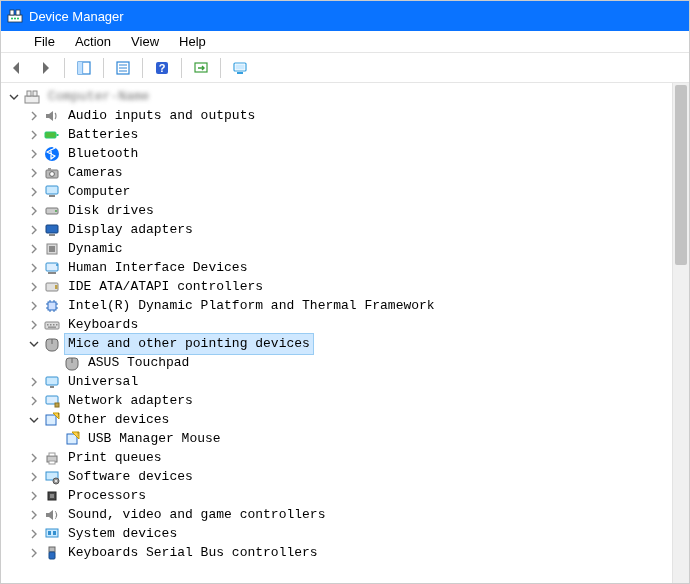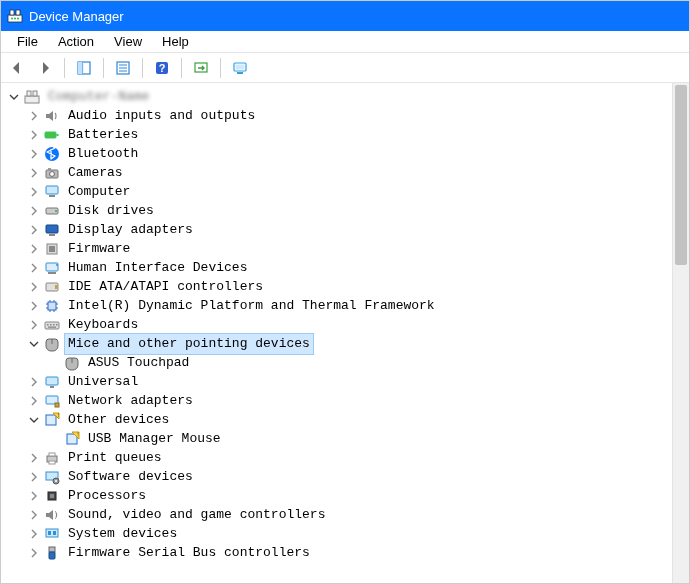--- a/index.html
+++ b/index.html
@@ -24,21 +24,21 @@
   }
   .titlebar-icon {
     width: 16px; height: 16px;
     margin-right: 6px;
     display: inline-flex; align-items:center; justify-content:center;
   }
   .menubar {
     height: 22px;
     display: flex;
     align-items: center;
-    padding: 0 6px;
+    padding: 0 23px;
     gap: 0;
     border-bottom: 1px solid #e5e5e5;
     background:#fff;
   }
   .menu-item {
     padding: 2px 10px;
     cursor: default;
   }
   .toolbar {
     height: 30px;
@@ -313,21 +313,21 @@
             <svg class="chev" viewBox="0 0 10 10">
               <path d="M3 1 L7 5 L3 9" fill="none" stroke="#888" stroke-width="1.4"></path>
             </svg>
           </span>
           <span class="nicon">
             <svg viewBox="0 0 16 16">
               <rect x="3" y="3" width="10" height="10" fill="#dadada" stroke="#888"></rect>
               <rect x="5" y="5" width="6" height="6" fill="#888"></rect>
             </svg>
           </span>
-          <span class="label">Firmware</span>
+          <span class="label">Dynamic</span>
         </div>
         <div class="row">
           <span class="indent" style="width:20px"></span>
           <span class="exp">
             <svg class="chev" viewBox="0 0 10 10">
               <path d="M3 1 L7 5 L3 9" fill="none" stroke="#888" stroke-width="1.4"></path>
             </svg>
           </span>
           <span class="nicon">
             <svg viewBox="0 0 16 16">
@@ -562,20 +562,20 @@
             <svg class="chev" viewBox="0 0 10 10">
               <path d="M3 1 L7 5 L3 9" fill="none" stroke="#888" stroke-width="1.4"></path>
             </svg>
           </span>
           <span class="nicon">
             <svg viewBox="0 0 16 16">
               <rect x="5" y="2" width="6" height="5" fill="#bbb" stroke="#666"></rect>
               <rect x="5" y="7" width="6" height="7" rx="1" fill="#2a6bc0" stroke="#174a86"></rect>
             </svg>
           </span>
-          <span class="label">Firmware Serial Bus controllers</span>
+          <span class="label">Keyboards Serial Bus controllers</span>
         </div>
       </div>
     <div class="scroll-stub">
       <div class="scroll-thumb"></div>
     </div>
   </div>
 </div>
 
 </body></html>

